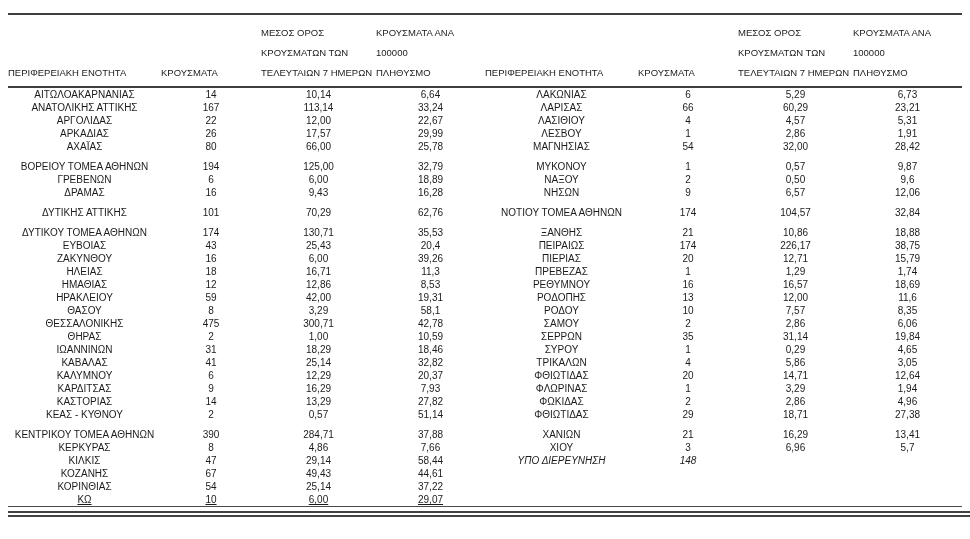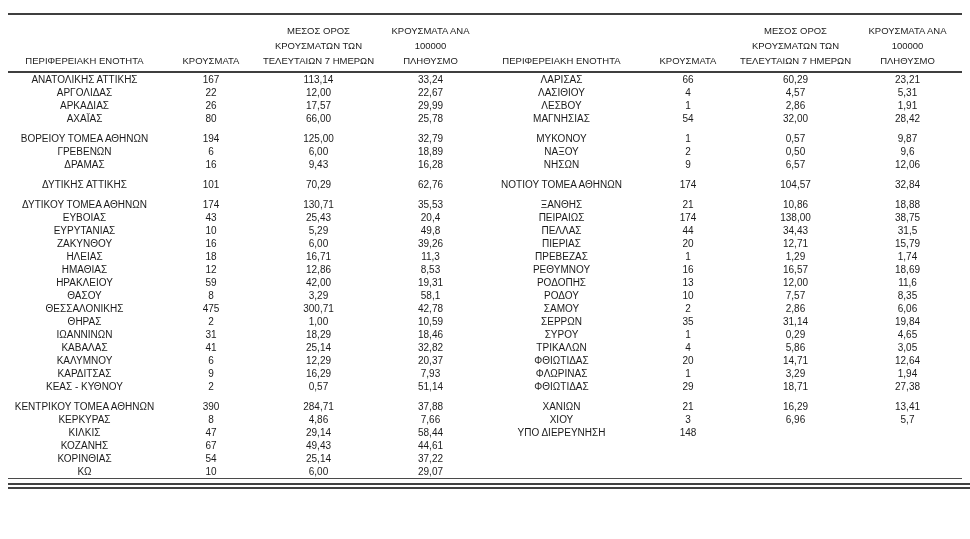--- a/index.html
+++ b/index.html
@@ -18,40 +18,40 @@
     table-layout:fixed;
     border-top:2px solid #3f3f3f;
   }
   col.c-name  { width:153px; }
   col.c-cases { width:100px; }
   col.c-avg   { width:115px; }
   col.c-per   { width:109px; }
   thead th {
     font-weight:normal;
     font-size:9.5px;
-    line-height:15px;
-    text-align:center;
+    line-height:20px;
+    text-align:left;
     vertical-align:bottom;
     padding:8px 0 3px 0;
     white-space:pre-line;
     border-bottom:2px solid #3f3f3f;
   }
   tbody td {
     font-size:10px;
     line-height:13px;
     height:13px;
     text-align:center;
     vertical-align:middle;
     padding:0;
     white-space:nowrap;
     overflow:hidden;
   }
   tbody tr.spacer td { height:7px; line-height:7px; }
-  tbody tr:last-child td { border-bottom:1px solid #4a4a4a; }
-  td.italic { }
+  tbody tr:last-child td { border-bottom:1px solid #4a4a4a;text-decoration:underline; }
+  td.italic { font-style:italic; }
   .bottom-rule {
     margin-top:4px;
     width:970px;
     height:0;
     border-bottom:6px double #414141;
   }
 </style>
 </head>
 <body>
 
@@ -81,20 +81,30 @@
           <th>ΚΡΟΥΣΜΑΤΑ</th>
           <th>ΜΕΣΟΣ ΟΡΟΣ
 ΚΡΟΥΣΜΑΤΩΝ ΤΩΝ
 ΤΕΛΕΥΤΑΙΩΝ 7 ΗΜΕΡΩΝ</th>
           <th>ΚΡΟΥΣΜΑΤΑ ΑΝΑ 100000
 ΠΛΗΘΥΣΜΟ</th>
         </tr>
       </thead>
       <tbody>
           <tr>
+            <td>ΑΙΤΩΛΟΑΚΑΡΝΑΝΙΑΣ</td>
+            <td>14</td>
+            <td>10,14</td>
+            <td>6,64</td>
+            <td>ΛΑΚΩΝΙΑΣ</td>
+            <td>6</td>
+            <td>5,29</td>
+            <td>6,73</td>
+          </tr>
+          <tr>
             <td>ΑΝΑΤΟΛΙΚΗΣ ΑΤΤΙΚΗΣ</td>
             <td>167</td>
             <td>113,14</td>
             <td>33,24</td>
             <td>ΛΑΡΙΣΑΣ</td>
             <td>66</td>
             <td>60,29</td>
             <td>23,21</td>
           </tr>
           <tr>
@@ -186,32 +196,22 @@
             <td>10,86</td>
             <td>18,88</td>
           </tr>
           <tr>
             <td>ΕΥΒΟΙΑΣ</td>
             <td>43</td>
             <td>25,43</td>
             <td>20,4</td>
             <td>ΠΕΙΡΑΙΩΣ</td>
             <td>174</td>
-            <td>138,00</td>
+            <td>226,17</td>
             <td>38,75</td>
-          </tr>
-          <tr>
-            <td>ΕΥΡΥΤΑΝΙΑΣ</td>
-            <td>10</td>
-            <td>5,29</td>
-            <td>49,8</td>
-            <td>ΠΕΛΛΑΣ</td>
-            <td>44</td>
-            <td>34,43</td>
-            <td>31,5</td>
           </tr>
           <tr>
             <td>ΖΑΚΥΝΘΟΥ</td>
             <td>16</td>
             <td>6,00</td>
             <td>39,26</td>
             <td>ΠΙΕΡΙΑΣ</td>
             <td>20</td>
             <td>12,71</td>
             <td>15,79</td>
@@ -310,20 +310,30 @@
             <td>ΚΑΡΔΙΤΣΑΣ</td>
             <td>9</td>
             <td>16,29</td>
             <td>7,93</td>
             <td>ΦΛΩΡΙΝΑΣ</td>
             <td>1</td>
             <td>3,29</td>
             <td>1,94</td>
           </tr>
           <tr>
+            <td>ΚΑΣΤΟΡΙΑΣ</td>
+            <td>14</td>
+            <td>13,29</td>
+            <td>27,82</td>
+            <td>ΦΩΚΙΔΑΣ</td>
+            <td>2</td>
+            <td>2,86</td>
+            <td>4,96</td>
+          </tr>
+          <tr>
             <td>ΚΕΑΣ - ΚΥΘΝΟΥ</td>
             <td>2</td>
             <td>0,57</td>
             <td>51,14</td>
             <td>ΦΘΙΩΤΙΔΑΣ</td>
             <td>29</td>
             <td>18,71</td>
             <td>27,38</td>
           </tr>
           <tr class="spacer">

